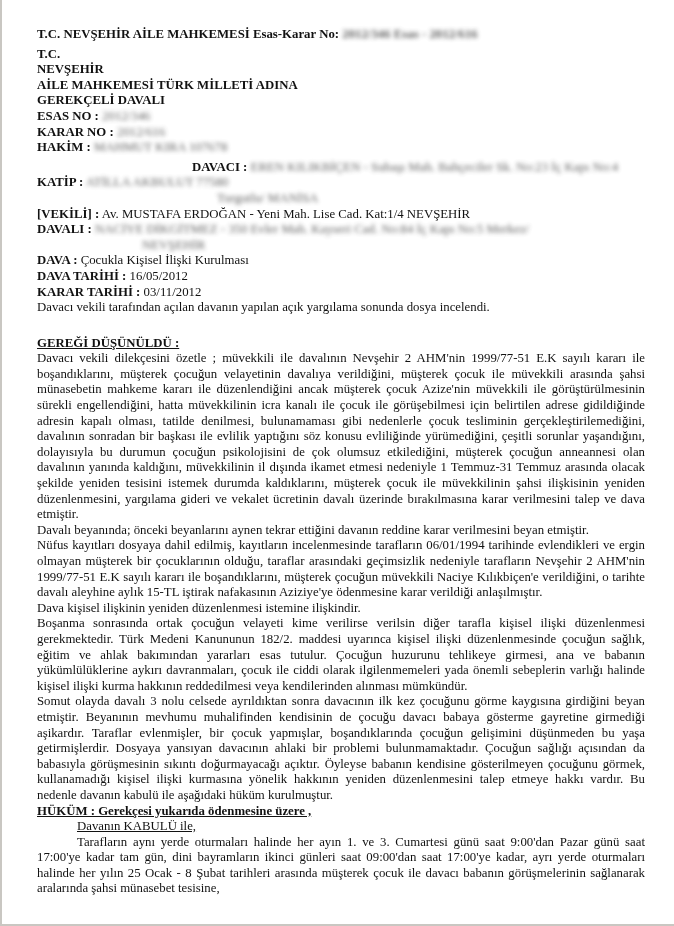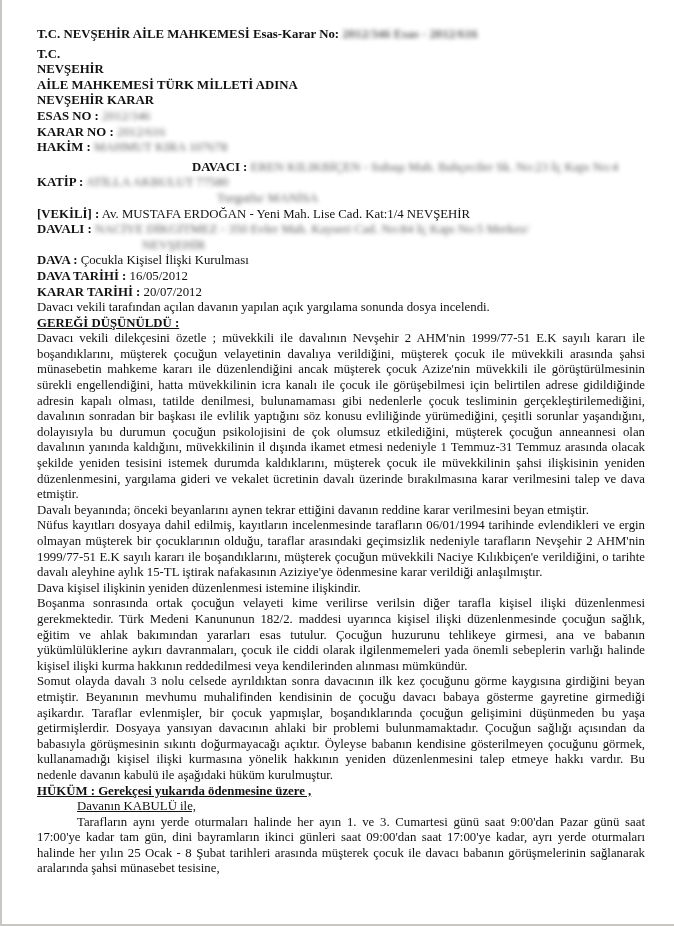--- a/index.html
+++ b/index.html
@@ -14,21 +14,21 @@
     border-left: 2px solid #c9c7c2;
     border-bottom: 2px solid #c9c7c2;
     font-family: "Liberation Serif", "DejaVu Serif", serif;
     font-size: 12.8px;
     line-height: 15.6px;
     color: #121212;
   }
   p { margin: 0; }
   .line { white-space: nowrap; }
   .b { font-weight: bold; }
-  .u { text-decoration: underline; }
+  .u { text-decoration: underline; margin-top: 20px; }
   .just { text-align: justify; }
   .redacted {
     filter: blur(2px);
     color: #3a3a3a;
     opacity: 0.8;
   }
   .gap-top { margin-top: 4px; }
   .cont-davaci { padding-left: 180px; }
   .indent-davaci { padding-left: 155px; }
   .cont-davali { padding-left: 105px; }
@@ -38,38 +38,38 @@
 </head>
 <body>
 
 <div class="page">
 
   <p class="line"><span class="b">T.C. NEVŞEHİR AİLE MAHKEMESİ Esas-Karar No:</span> <span class="b redacted">2012/346 Esas - 2012/616</span></p>
 
   <p class="line b gap-top">T.C.</p>
   <p class="line b">NEVŞEHİR</p>
   <p class="line b">AİLE MAHKEMESİ TÜRK MİLLETİ ADINA</p>
-  <p class="line b">NEVŞEHİR KARAR</p>
+  <p class="line b">GEREKÇELİ DAVALI</p>
 
   <p class="line"><span class="b">ESAS NO :</span> <span class="redacted">2012/346</span></p>
   <p class="line"><span class="b">KARAR NO :</span> <span class="redacted">2012/616</span></p>
   <p class="line"><span class="b">HAKİM :</span> <span class="redacted">MAHMUT KIRA 107678</span></p>
   <p class="line indent-davaci gap-top"><span class="b">DAVACI :</span> <span class="redacted">EREN KILIKBİÇEN - Subaşı Mah. Bahçeciler Sk. No:23 İç Kapı No:4</span></p>
 
   <p class="line"><span class="b">KATİP :</span> <span class="redacted">ATİLLA AKBULUT 77580</span></p>
   <p class="line cont-davaci"><span class="redacted">Turgutlu/ MANİSA</span></p>
 
   <p class="line"><span class="b">[VEKİLİ] :</span> <span>Av. MUSTAFA ERDOĞAN - Yeni Mah. Lise Cad. Kat:1/4 NEVŞEHİR</span></p>
 
   <p class="line"><span class="b">DAVALI :</span> <span class="redacted">NACİYE DİKGİTMEZ - 350 Evler Mah. Kayseri Cad. No:84 İç Kapı No:5 Merkez/</span></p>
   <p class="line cont-davali"><span class="redacted">NEVŞEHİR</span></p>
 
   <p class="line"><span class="b">DAVA :</span> <span>Çocukla Kişisel İlişki Kurulması</span></p>
   <p class="line"><span class="b">DAVA TARİHİ :</span> <span>16/05/2012</span></p>
-  <p class="line"><span class="b">KARAR TARİHİ :</span> <span>20/07/2012</span></p>
+  <p class="line"><span class="b">KARAR TARİHİ :</span> <span>03/11/2012</span></p>
 
   <p>Davacı vekili tarafından açılan davanın yapılan açık yargılama sonunda dosya incelendi.</p>
   <p class="b u">GEREĞİ DÜŞÜNÜLDÜ :</p>
 
   <p class="just">Davacı vekili dilekçesini özetle ; müvekkili ile davalının Nevşehir 2 AHM'nin 1999/77-51 E.K sayılı kararı ile boşandıklarını, müşterek çocuğun velayetinin davalıya verildiğini, müşterek çocuk ile müvekkili arasında şahsi münasebetin mahkeme kararı ile düzenlendiğini ancak müşterek çocuk Azize'nin müvekkili ile görüştürülmesinin sürekli engellendiğini, hatta müvekkilinin icra kanalı ile çocuk ile görüşebilmesi için belirtilen adrese gidildiğinde adresin kapalı olması, tatilde denilmesi, bulunamaması gibi nedenlerle çocuk tesliminin gerçekleştirilemediğini, davalının sonradan bir başkası ile evlilik yaptığını söz konusu evliliğinde yürümediğini, çeşitli sorunlar yaşandığını, dolayısıyla bu durumun çocuğun psikolojisini de çok olumsuz etkilediğini, müşterek çocuğun anneannesi olan davalının yanında kaldığını, müvekkilinin il dışında ikamet etmesi nedeniyle 1 Temmuz-31 Temmuz arasında olacak şekilde yeniden tesisini istemek durumda kaldıklarını, müşterek çocuk ile müvekkilinin şahsi ilişkisinin yeniden düzenlenmesini, yargılama gideri ve vekalet ücretinin davalı üzerinde bırakılmasına karar verilmesini talep ve dava etmiştir.</p>
   <p class="just">Davalı beyanında; önceki beyanlarını aynen tekrar ettiğini davanın reddine karar verilmesini beyan etmiştir.</p>
   <p class="just">Nüfus kayıtları dosyaya dahil edilmiş, kayıtların incelenmesinde tarafların 06/01/1994 tarihinde evlendikleri ve ergin olmayan müşterek bir çocuklarının olduğu, taraflar arasındaki geçimsizlik nedeniyle tarafların Nevşehir 2 AHM'nin 1999/77-51 E.K sayılı kararı ile boşandıklarını, müşterek çocuğun müvekkili Naciye Kılıkbiçen'e verildiğini, o tarihte davalı aleyhine aylık 15-TL iştirak nafakasının Aziziye'ye ödenmesine karar verildiği anlaşılmıştır.</p>
   <p>Dava kişisel ilişkinin yeniden düzenlenmesi istemine ilişkindir.</p>
   <p class="just">Boşanma sonrasında ortak çocuğun velayeti kime verilirse verilsin diğer tarafla kişisel ilişki düzenlenmesi gerekmektedir. Türk Medeni Kanununun 182/2. maddesi uyarınca kişisel ilişki düzenlenmesinde çocuğun sağlık, eğitim ve ahlak bakımından yararları esas tutulur. Çocuğun huzurunu tehlikeye girmesi, ana ve babanın yükümlülüklerine aykırı davranmaları, çocuk ile ciddi olarak ilgilenmemeleri yada önemli sebeplerin varlığı halinde kişisel ilişki kurma hakkının reddedilmesi veya kendilerinden alınması mümkündür.</p>
   <p class="just">Somut olayda davalı 3 nolu celsede ayrıldıktan sonra davacının ilk kez çocuğunu görme kaygısına girdiğini beyan etmiştir. Beyanının mevhumu muhalifinden kendisinin de çocuğu davacı babaya gösterme gayretine girmediği aşikardır. Taraflar evlenmişler, bir çocuk yapmışlar, boşandıklarında çocuğun gelişimini düşünmeden bu yaşa getirmişlerdir. Dosyaya yansıyan davacının ahlaki bir problemi bulunmamaktadır. Çocuğun sağlığı açısından da babasıyla görüşmesinin sıkıntı doğurmayacağı açıktır. Öyleyse babanın kendisine gösterilmeyen çocuğunu görmek, kullanamadığı kişisel ilişki kurmasına yönelik hakkının yeniden düzenlenmesini talep etmeye hakkı vardır. Bu nedenle davanın kabulü ile aşağıdaki hüküm kurulmuştur.</p>

